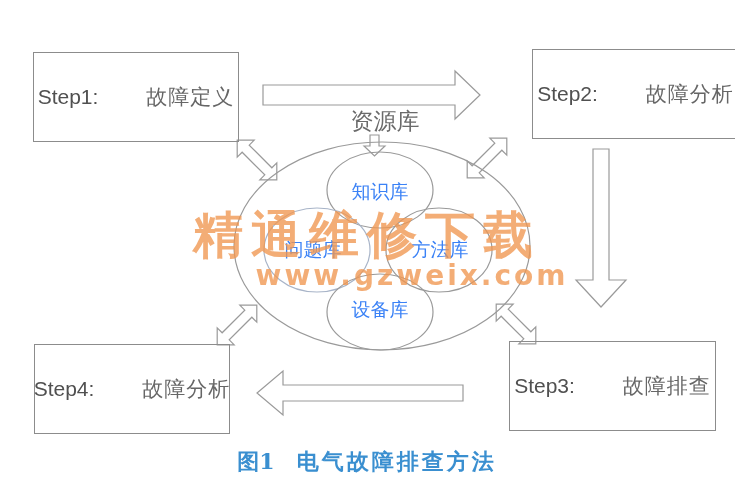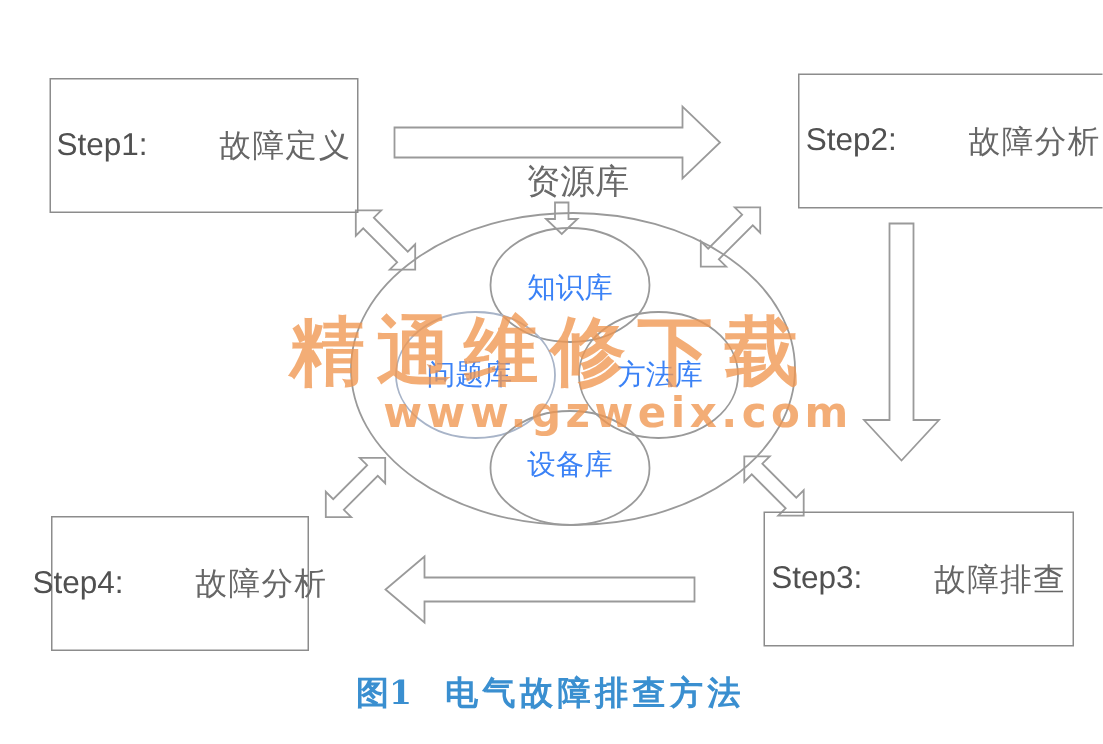--- a/index.html
+++ b/index.html
@@ -76,21 +76,21 @@
   <div class="step-box" style="left:532px; top:49px; width:207px; height:90px;">
     <span class="en">Step2:</span>
     <span class="zh">故障分析</span>
   </div>
 
   <div class="step-box" style="left:509px; top:341px; width:207px; height:90px;">
     <span class="en">Step3:</span>
     <span class="zh">故障排查</span>
   </div>
 
-  <div class="step-box" style="left:34px; top:344px; width:172px; height:90px;">
+  <div class="step-box" style="left:34px; top:344px; width:196px; height:90px;">
     <span class="en">Step4:</span>
     <span class="zh">故障分析</span>
   </div>
 
   <div class="res-label" style="left:373px; top:121px;margin-left:12px;">资源库</div>
 
   <div class="lib-label" style="left:380px; top:192px;">知识库</div>
   <div class="lib-label" style="left:313px; top:250px;">问题库</div>
   <div class="lib-label" style="left:440px; top:250px;">方法库</div>
   <div class="lib-label" style="left:380px; top:310px;">设备库</div>

